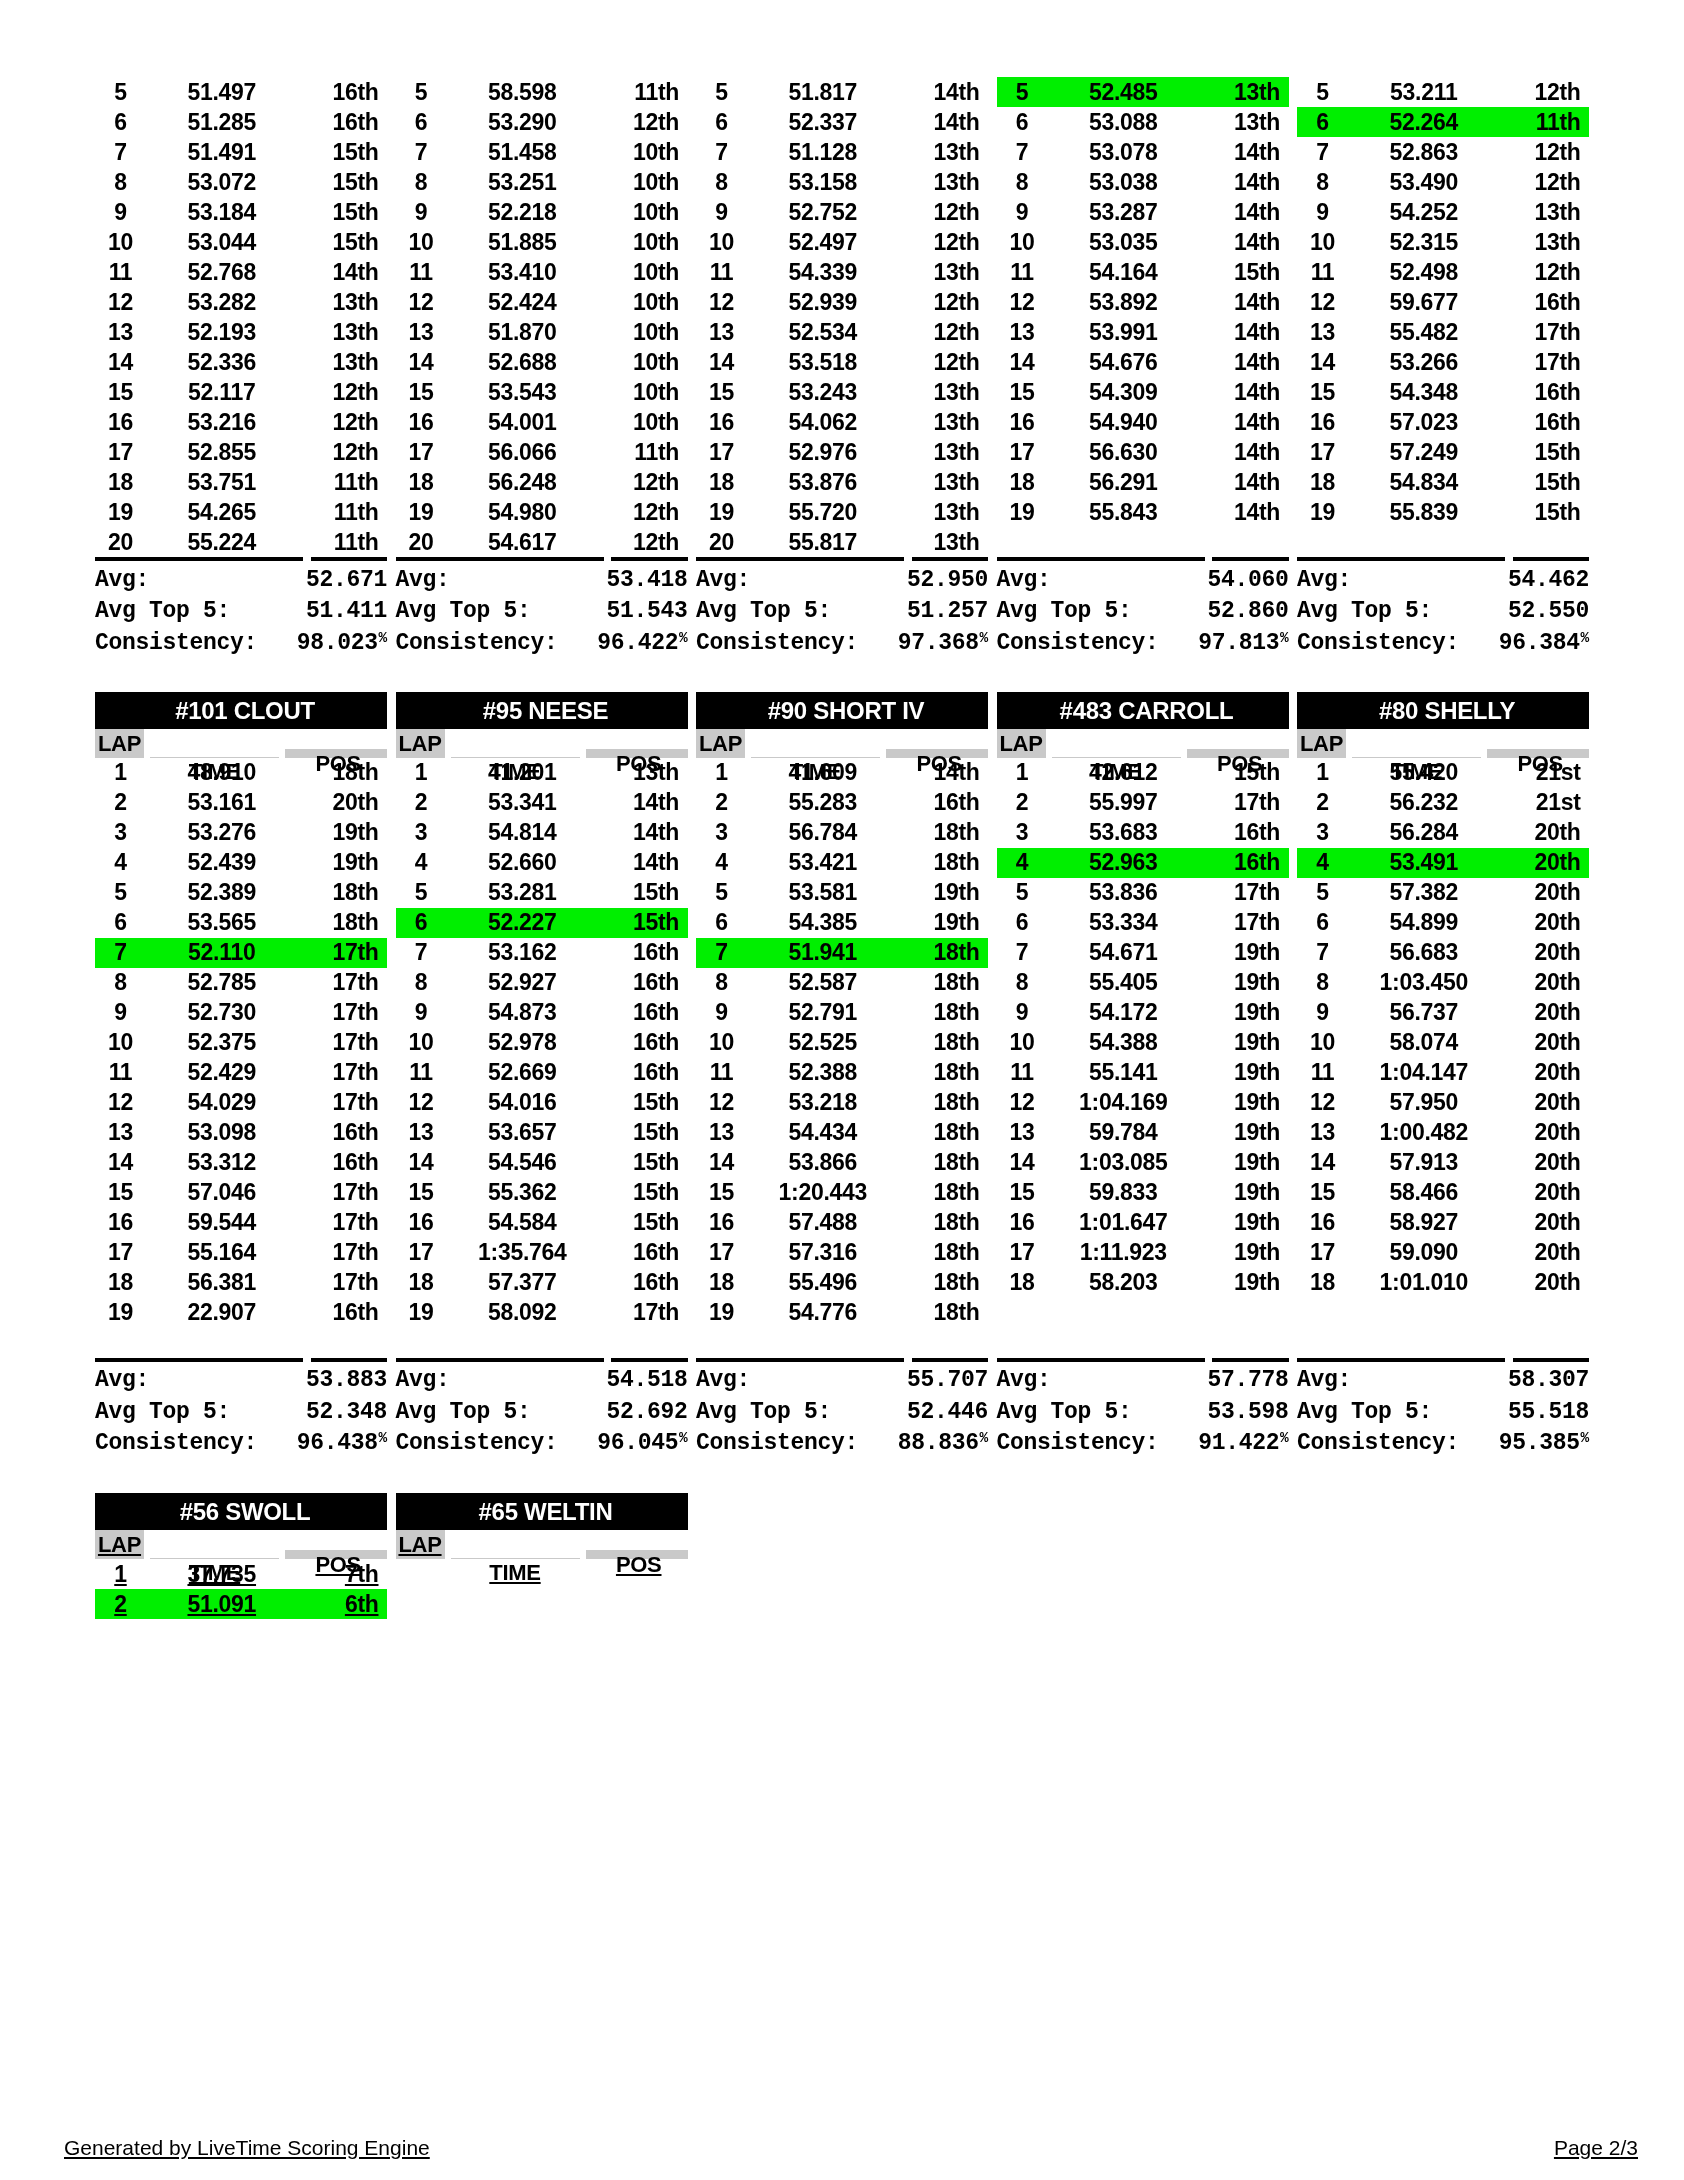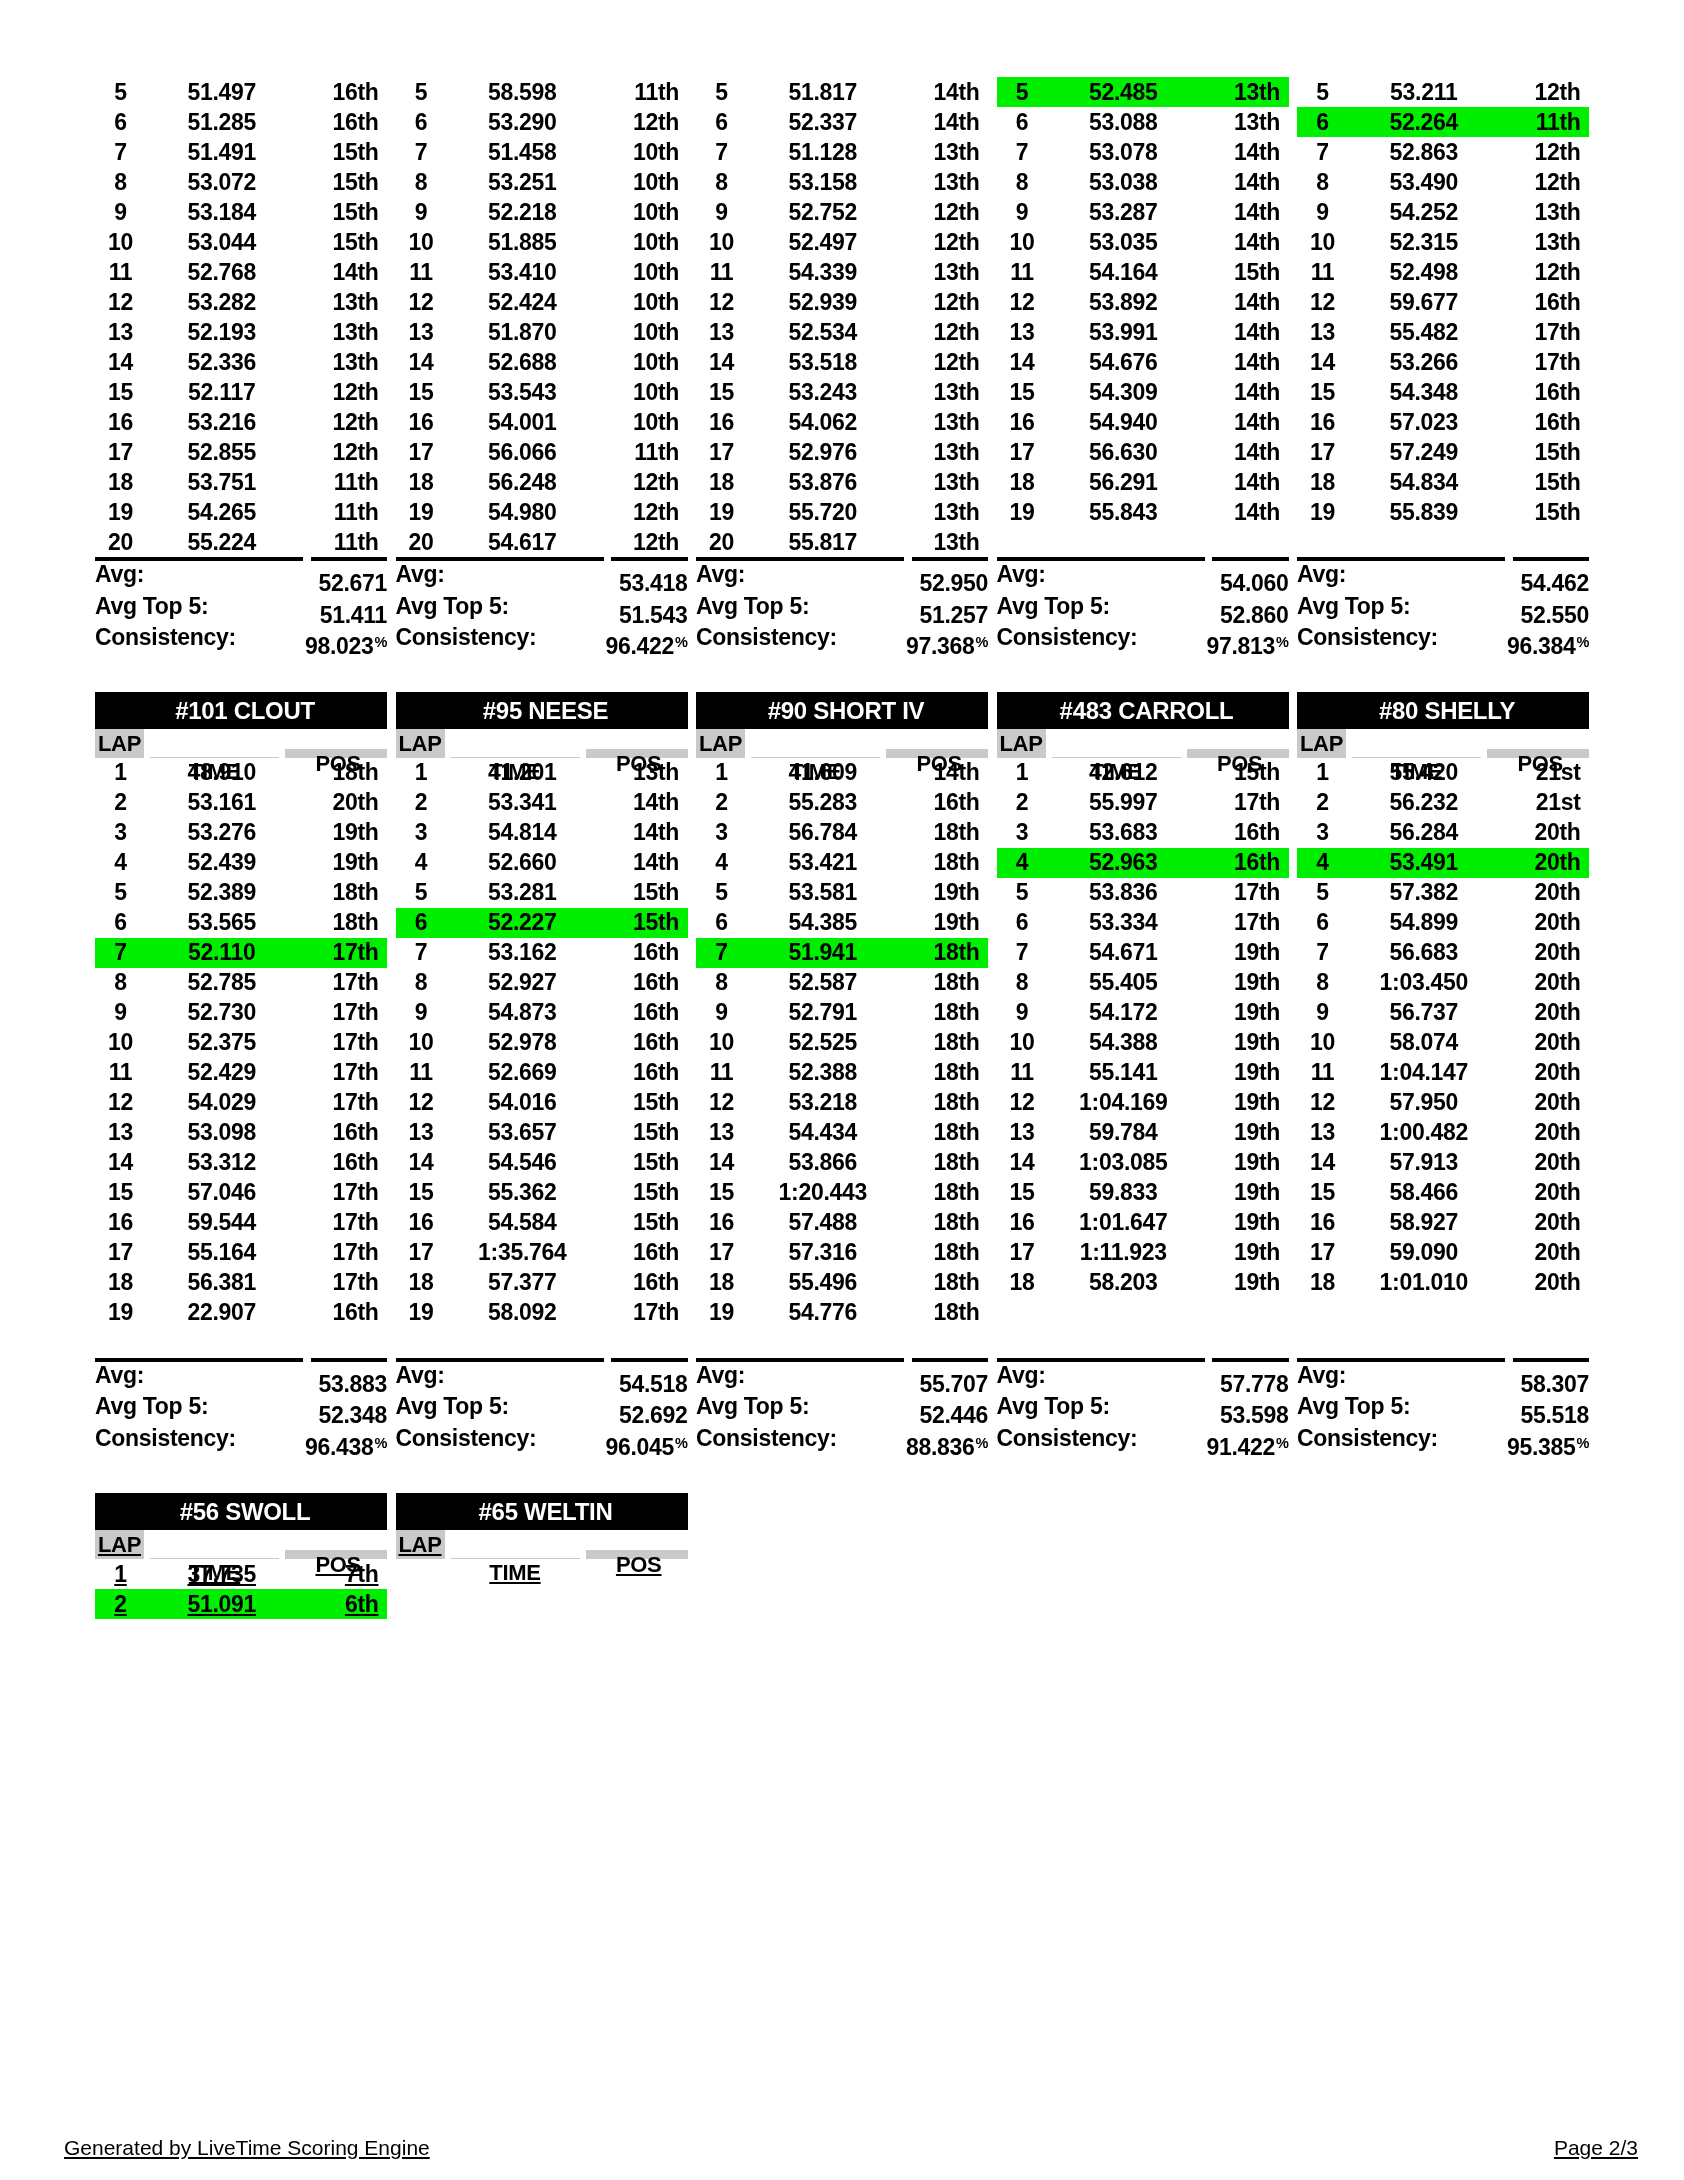--- a/index.html
+++ b/index.html
@@ -27,21 +27,21 @@
   .row .lap{width:51px;text-align:center;}
   .row .time{flex:1;text-align:center;}
   .row .pos{width:81px;text-align:right;padding-right:8.5px;}
   .row.hl{background:var(--hl,#00ef00);}
 
   .tline{display:flex;gap:7.7px;}
   .tline .a{width:208px;border-top:4.3px solid #000;}
   .tline .b{flex:1;border-top:4.3px solid #000;}
   .mid-section .tline{margin-top:30px;}
 
-  .sumrow{display:flex;justify-content:space-between;align-items:flex-start;height:31.5px;font-size:23px;}
+  .sumrow{display:flex;justify-content:space-between;align-items:flex-end;height:31.5px;font-size:23px;font-family:Liberation Mono, monospace;}
   .sval{text-align:right;margin-top:9px;}
   .pct{font-size:14.5px;position:relative;top:-6.8px;margin-left:0.9px;}
 
   .footer{position:absolute;left:64px;right:47px;top:2136px;display:flex;
           justify-content:space-between;font-weight:400;font-size:21px;letter-spacing:0;text-decoration:underline;}
 </style>
 </head>
 <body>
 
 <div class="page">

